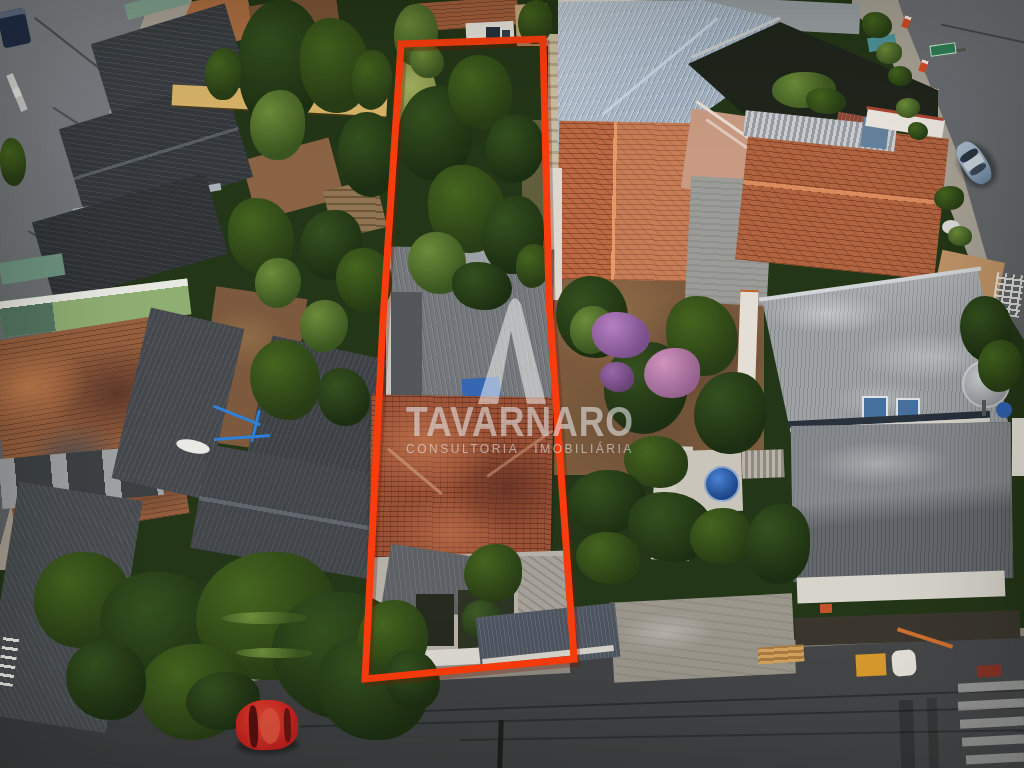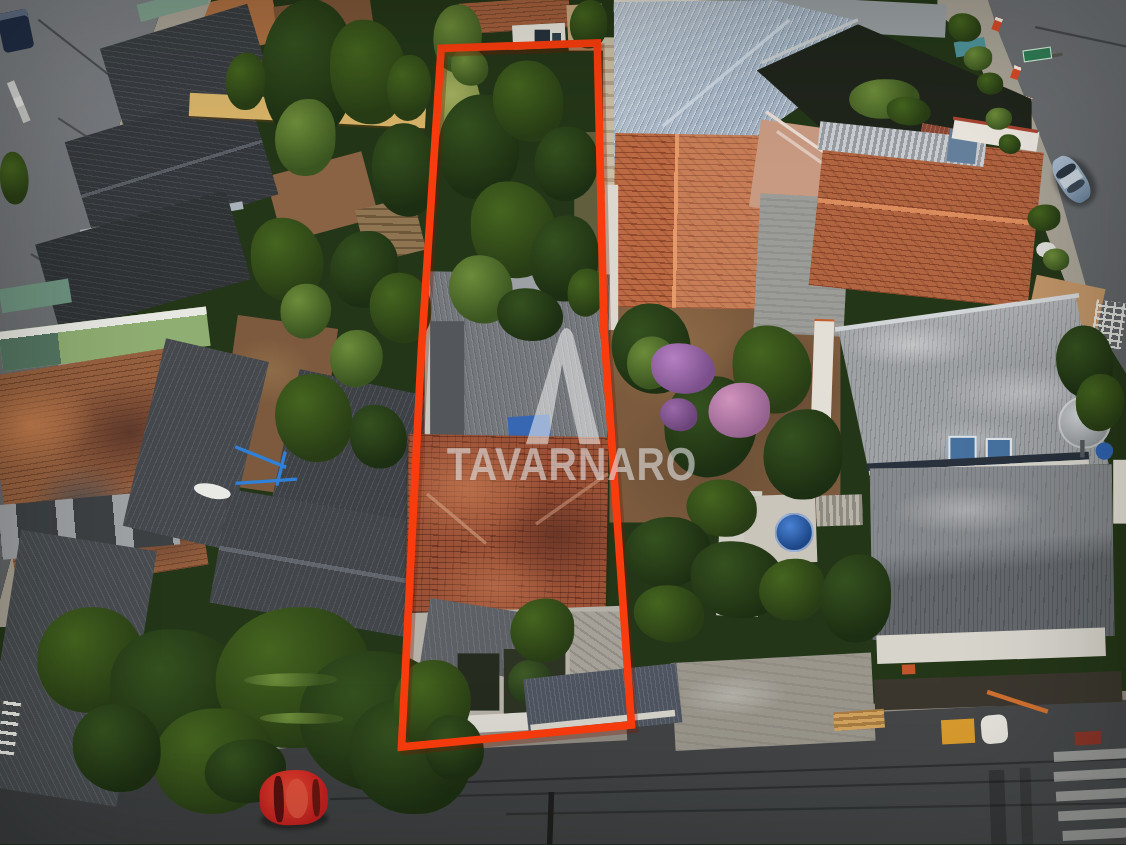--- a/index.html
+++ b/index.html
@@ -246,16 +246,17 @@
   <svg width="1024" height="768" style="position:absolute;left:0;top:0;pointer-events:none;">
     <polygon id="outline-shadow" points="401,44 543,39 549,300 574,659 365,679 383,320" fill="none" stroke-width="7" transform="translate(3,4)" stroke="rgba(120,25,0,0.33)"></polygon>
     <polygon id="outline-poly" points="401,44 543,39 549,300 574,659 365,679 383,320" fill="none" stroke-width="7" stroke-linejoin="miter" stroke="#f93c0e"></polygon>
   </svg>
 
   <div id="wm" class="abs" style="left: 0px; top: 0px; width: 1024px; height: 768px; pointer-events: none; opacity: 0.95;">
     <svg width="72" height="110" viewBox="0 0 72 110" style="position:absolute;left:474px;top:294px;">
       <path id="wm-logo-path" fill-rule="evenodd" d="M4 110 L34 13 Q40 -3 47 10 L72 110 Z M37 37 L24 110 L53 110 Z" fill="rgba(250,250,250,0.55)"></path>
     </svg>
     <div id="wm-brand" class="abs wmtxt" style="left:370px;top:398px;width:300px;">TAVARNARO</div>
+    <div id="wm-tagline" class="abs wmtxt" style="left:360px;top:442px;width:320px;">CONSULTORIA IMOBILIÁRIA</div>
   </div>
 
   <div class="abs" style="left:0;top:0;width:1024px;height:768px;box-shadow:inset 0 0 140px rgba(10,14,8,.3);pointer-events:none;"></div>
 </div>
 
 </body></html>

